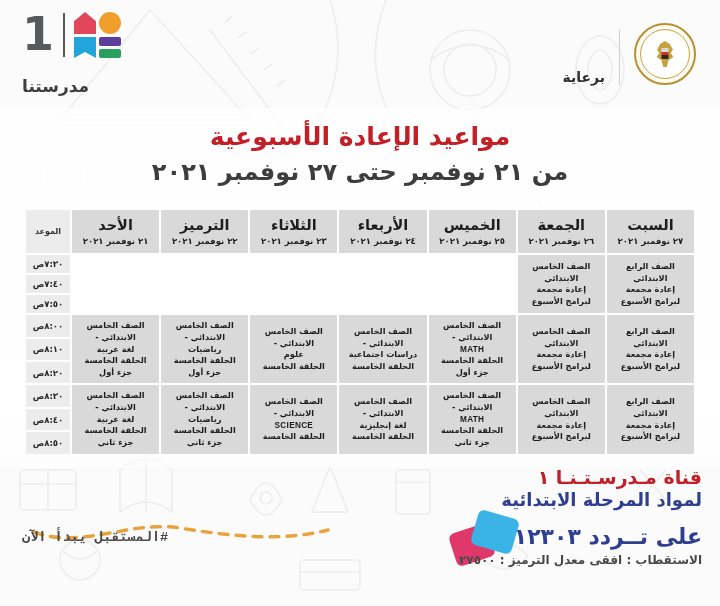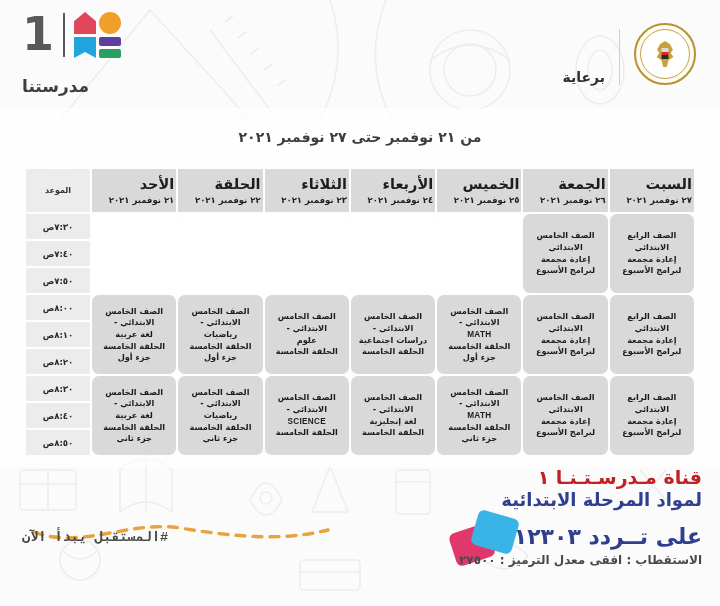--- a/index.html
+++ b/index.html
@@ -153,21 +153,21 @@
     text-align: center;
     padding-top: 14px;
   }
   .main-title {
     font-size: 25px;
     font-weight: 700;
     color: #c22026;
     letter-spacing: .5px;
   }
   .sub-title {
-    font-size: 14px;
+    font-size: 24px;
     font-weight: 700;
     color: #3d3d3d;
     margin-top: 7px;
   }
 
   
   .table-wrap {
     position: relative;
     z-index: 3;
     margin: 22px 24px 0 24px;
@@ -177,56 +177,55 @@
     border-collapse: separate;
     border-spacing: 2px;
     table-layout: fixed;
   }
   table.schedule th.day {
     background: #d9d9d9;
     color: #1d1d1d;
     padding: 8px 2px 7px;
     vertical-align: middle;
     border-radius: 1px;
-    text-align: right;
   }
   table.schedule th.slot-head {
     background: #ececec;
     color: #333;
     font-size: 8px;
     font-weight: 700;
-    width: 64px;
+    width: 44px;
     border-radius: 1px;
   }
   .day-name { font-size: 14.5px; font-weight: 700; line-height: 1.05; }
   .day-date { font-size: 8.5px; font-weight: 700; margin-top: 3px; color:#1d1d1d; }
 
   table.schedule td.cell {
     background: #d9d9d9;
     color: #1d1d1d;
     font-size: 8.2px;
     font-weight: 700;
     line-height: 1.42;
     text-align: center;
     vertical-align: middle;
     padding: 5px 3px;
     height: 54px;
-    border-radius: 7px;
+    border-radius: 1px;
   }
   table.schedule td.cell.empty {
     background: #ffffff;
   }
   table.schedule td.time {
     background: #ececec;
     color: #2b2b2b;
     font-size: 8.6px;
     font-weight: 700;
     text-align: center;
     vertical-align: middle;
-    height: 25px;
+    height: 18px;
     padding: 0;
     border-radius: 1px;
     width: 64px;
   }
   .cell-line { display: block; }
   .cell-line.latin { font-family: Liberation Sans, sans-serif; letter-spacing: .3px; }
 
   
   .footer {
     position: absolute;
@@ -349,20 +348,21 @@
           <span class="bm-blue"></span>
         </div>
         <div class="brand-bar"></div>
         <div class="brand-one">1</div>
       </div>
       <div class="brand-name">مدرستنا</div>
     </div>
   </div>
 
   <div class="titles">
+    <div class="main-title">مواعيد الإعادة الأسبوعية</div>
     <div class="sub-title">من ٢١ نوفمبر حتى ٢٧ نوفمبر ٢٠٢١</div>
   </div>
 
   <div class="table-wrap">
     <table class="schedule">
       <thead>
         <tr id="header-row">
 
         <th class="day">
               <div class="day-name">السبت</div>
@@ -378,21 +378,21 @@
             </th>
             <th class="day">
               <div class="day-name">الأربعاء</div>
               <div class="day-date">٢٤ نوفمبر ٢٠٢١</div>
             </th>
             <th class="day">
               <div class="day-name">الثلاثاء</div>
               <div class="day-date">٢٣ نوفمبر ٢٠٢١</div>
             </th>
             <th class="day">
-              <div class="day-name">الحلقة</div>
+              <div class="day-name">الترميز</div>
               <div class="day-date">٢٢ نوفمبر ٢٠٢١</div>
             </th>
             <th class="day">
               <div class="day-name">الأحد</div>
               <div class="day-date">٢١ نوفمبر ٢٠٢١</div>
             </th>
             <th class="slot-head">الموعد</th>
           </tr>
       </thead>
       <tbody id="schedule-body">

